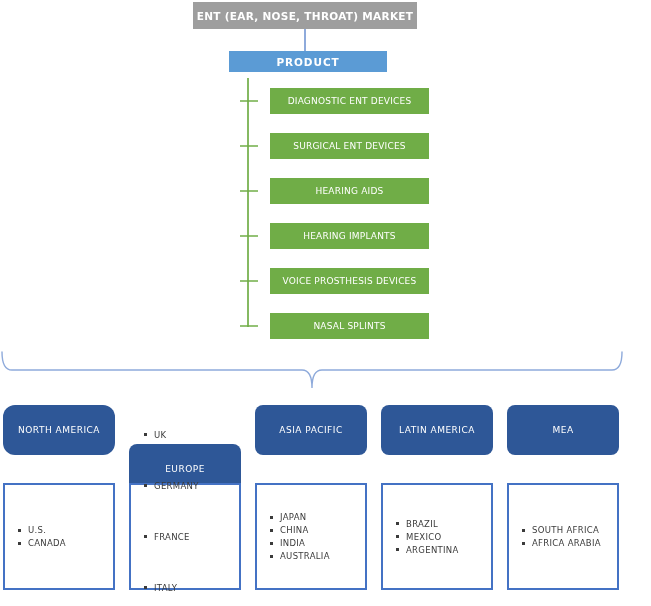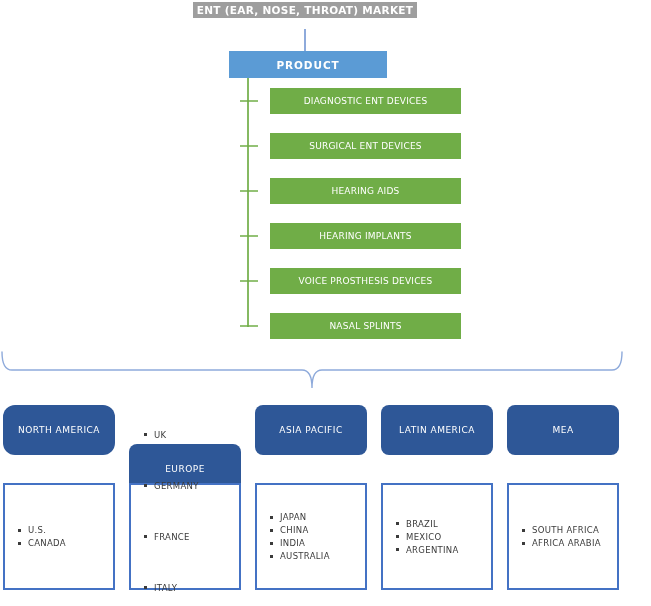--- a/index.html
+++ b/index.html
@@ -1,45 +1,45 @@
 <!DOCTYPE html>
 <html style="--title-bg: #9E9E9E; --product-bg: #5B9BD5; --segment-bg: #70AD47; --region-bg: #2E5797; --country-border: #4472C4; --connector-green: #70AD47; --connector-blue: #8EAADB; --brace: #8EAADB; --text-dark: #3B3B3B;"><head>
 <meta charset="utf-8">
 <style>
   html,body { margin:0; padding:0; background:#ffffff; }
   .canvas {
     position:relative; width:651px; height:606px; background:#ffffff;
     font-family:"DejaVu Sans","Liberation Sans",sans-serif; overflow:hidden;
   }
   .title-box {
-    position:absolute; left:193px; top:2px; width:224px; height:16px;
+    position:absolute; left:193px; top:2px; width:224px; height:27px;
     background:var(--title-bg); color:#ffffff; font-weight:bold;
     font-size:10.5px; letter-spacing:.3px;
     display:flex; align-items:center; justify-content:center; white-space:nowrap;
   }
   .v-connector {
     position:absolute; left:304px; top:29px; width:2px; height:22px;
     background:var(--connector-blue);
   }
   .product-box {
-    position:absolute; left:229px; top:51px; width:158px; height:27px;
+    position:absolute; left:229px; top:51px; width:158px; height:21px;
     background:var(--product-bg); color:#ffffff; font-weight:bold;
     font-size:10.5px; letter-spacing:.9px;
     display:flex; align-items:center; justify-content:center;
   }
   .trunk {
     position:absolute; left:247px; top:78px; width:2px; height:249px;
     background:var(--connector-green); opacity:.85;
   }
   .tick {
     position:absolute; left:240px; width:18px; height:2px;
     background:var(--connector-green); opacity:.75;
   }
   .segment-box {
-    position:absolute; left:270px; width:191px; height:26px;
+    position:absolute; left:270px; width:159px; height:26px;
     background:var(--segment-bg); color:#ffffff;
     font-size:9px; letter-spacing:.2px; white-space:nowrap;
     display:flex; align-items:center; justify-content:center;
   }
   .brace-svg { position:absolute; left:0; top:345px; }
   .region-box {
     position:absolute; top:405px; width:112px; height:50px;
     background:var(--region-bg); border-radius:8px; color:#ffffff;
     font-size:9px; letter-spacing:.5px; white-space:nowrap;
     display:flex; align-items:center; justify-content:center;

